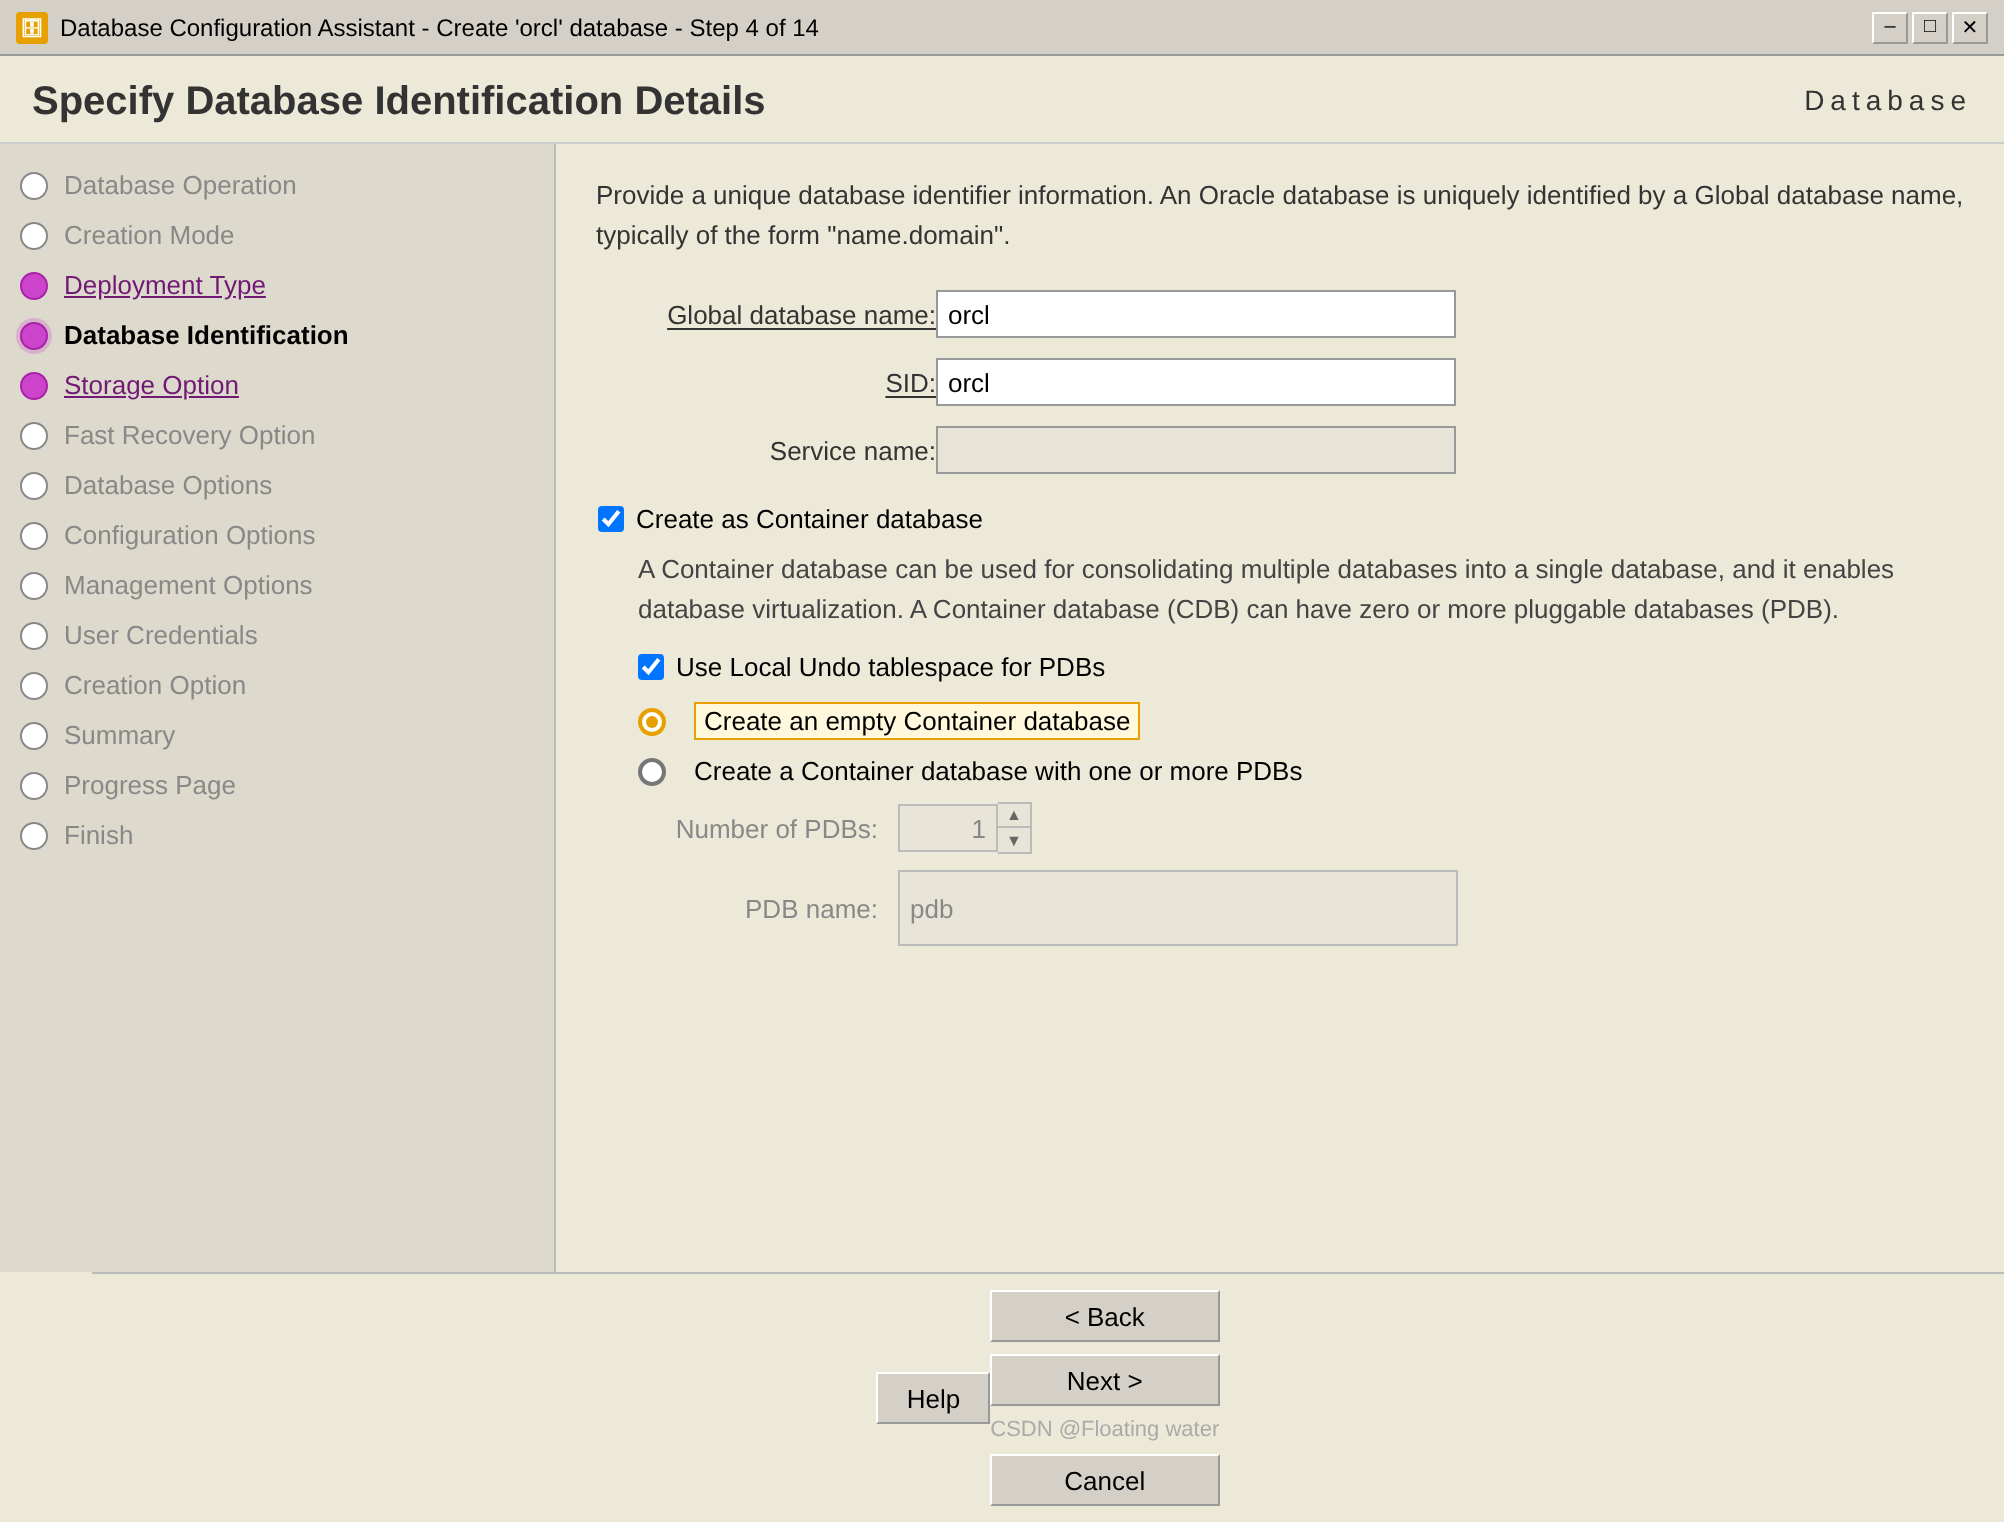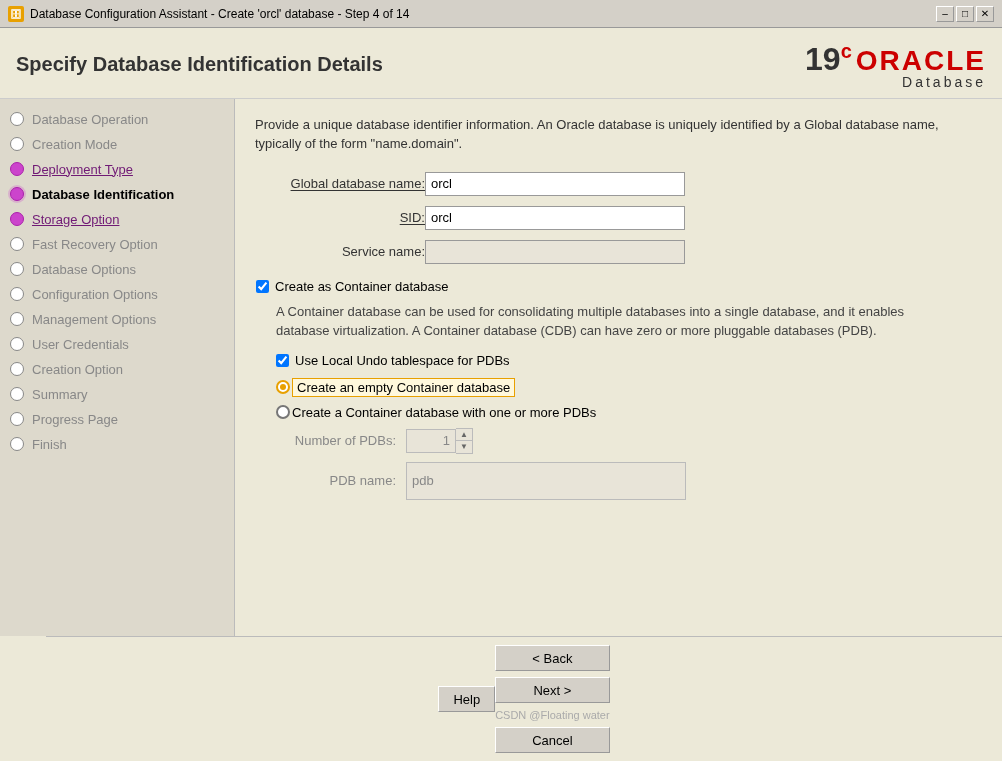--- a/index.html
+++ b/index.html
@@ -111,21 +111,21 @@
 
     
     .content-area {
       display: flex;
       flex: 1;
       overflow: hidden;
     }
 
     
     .sidebar {
-      width: 235px;
+      width: 278px;
       background: #ddd9cc;
       border-right: 1px solid #bbb;
       padding: 8px 0;
       flex-shrink: 0;
     }
     .sidebar-item {
       display: flex;
       align-items: center;
       padding: 5px 10px;
       gap: 8px;
@@ -235,21 +235,21 @@
     }
     .radio-group {
       margin-left: 20px;
       display: flex;
       flex-direction: column;
       gap: 8px;
     }
     .radio-row {
       display: flex;
       align-items: center;
-      gap: 2px;
+      gap: 14px;
     }
     .radio-row.selected label {
       font-weight: normal;
     }
     .radio-selected {
       width: 14px; height: 14px;
       border-radius: 50%;
       border: 2px solid #e8a000;
       background: #fff;
       display: flex; align-items: center; justify-content: center;
@@ -375,24 +375,20 @@
     <button class="title-bar-btn">□</button>
     <button class="title-bar-btn">✕</button>
   </div>
 </div>
 
 <div class="main-window">
 
   <div class="header">
     <div class="header-title">Specify Database Identification Details</div>
     <div class="oracle-logo">
-      <div class="oracle-logo-top">
-        <span class="oracle-19c">19<span>c</span></span>
-        <span class="oracle-name">ORACLE</span>
-      </div>
       <div class="oracle-db-text">Database</div>
     </div>
   </div>
 
   <div class="content-area">
 
     <div class="sidebar">
 
       <div class="sidebar-item disabled">
         <div class="step-circle completed"></div>

